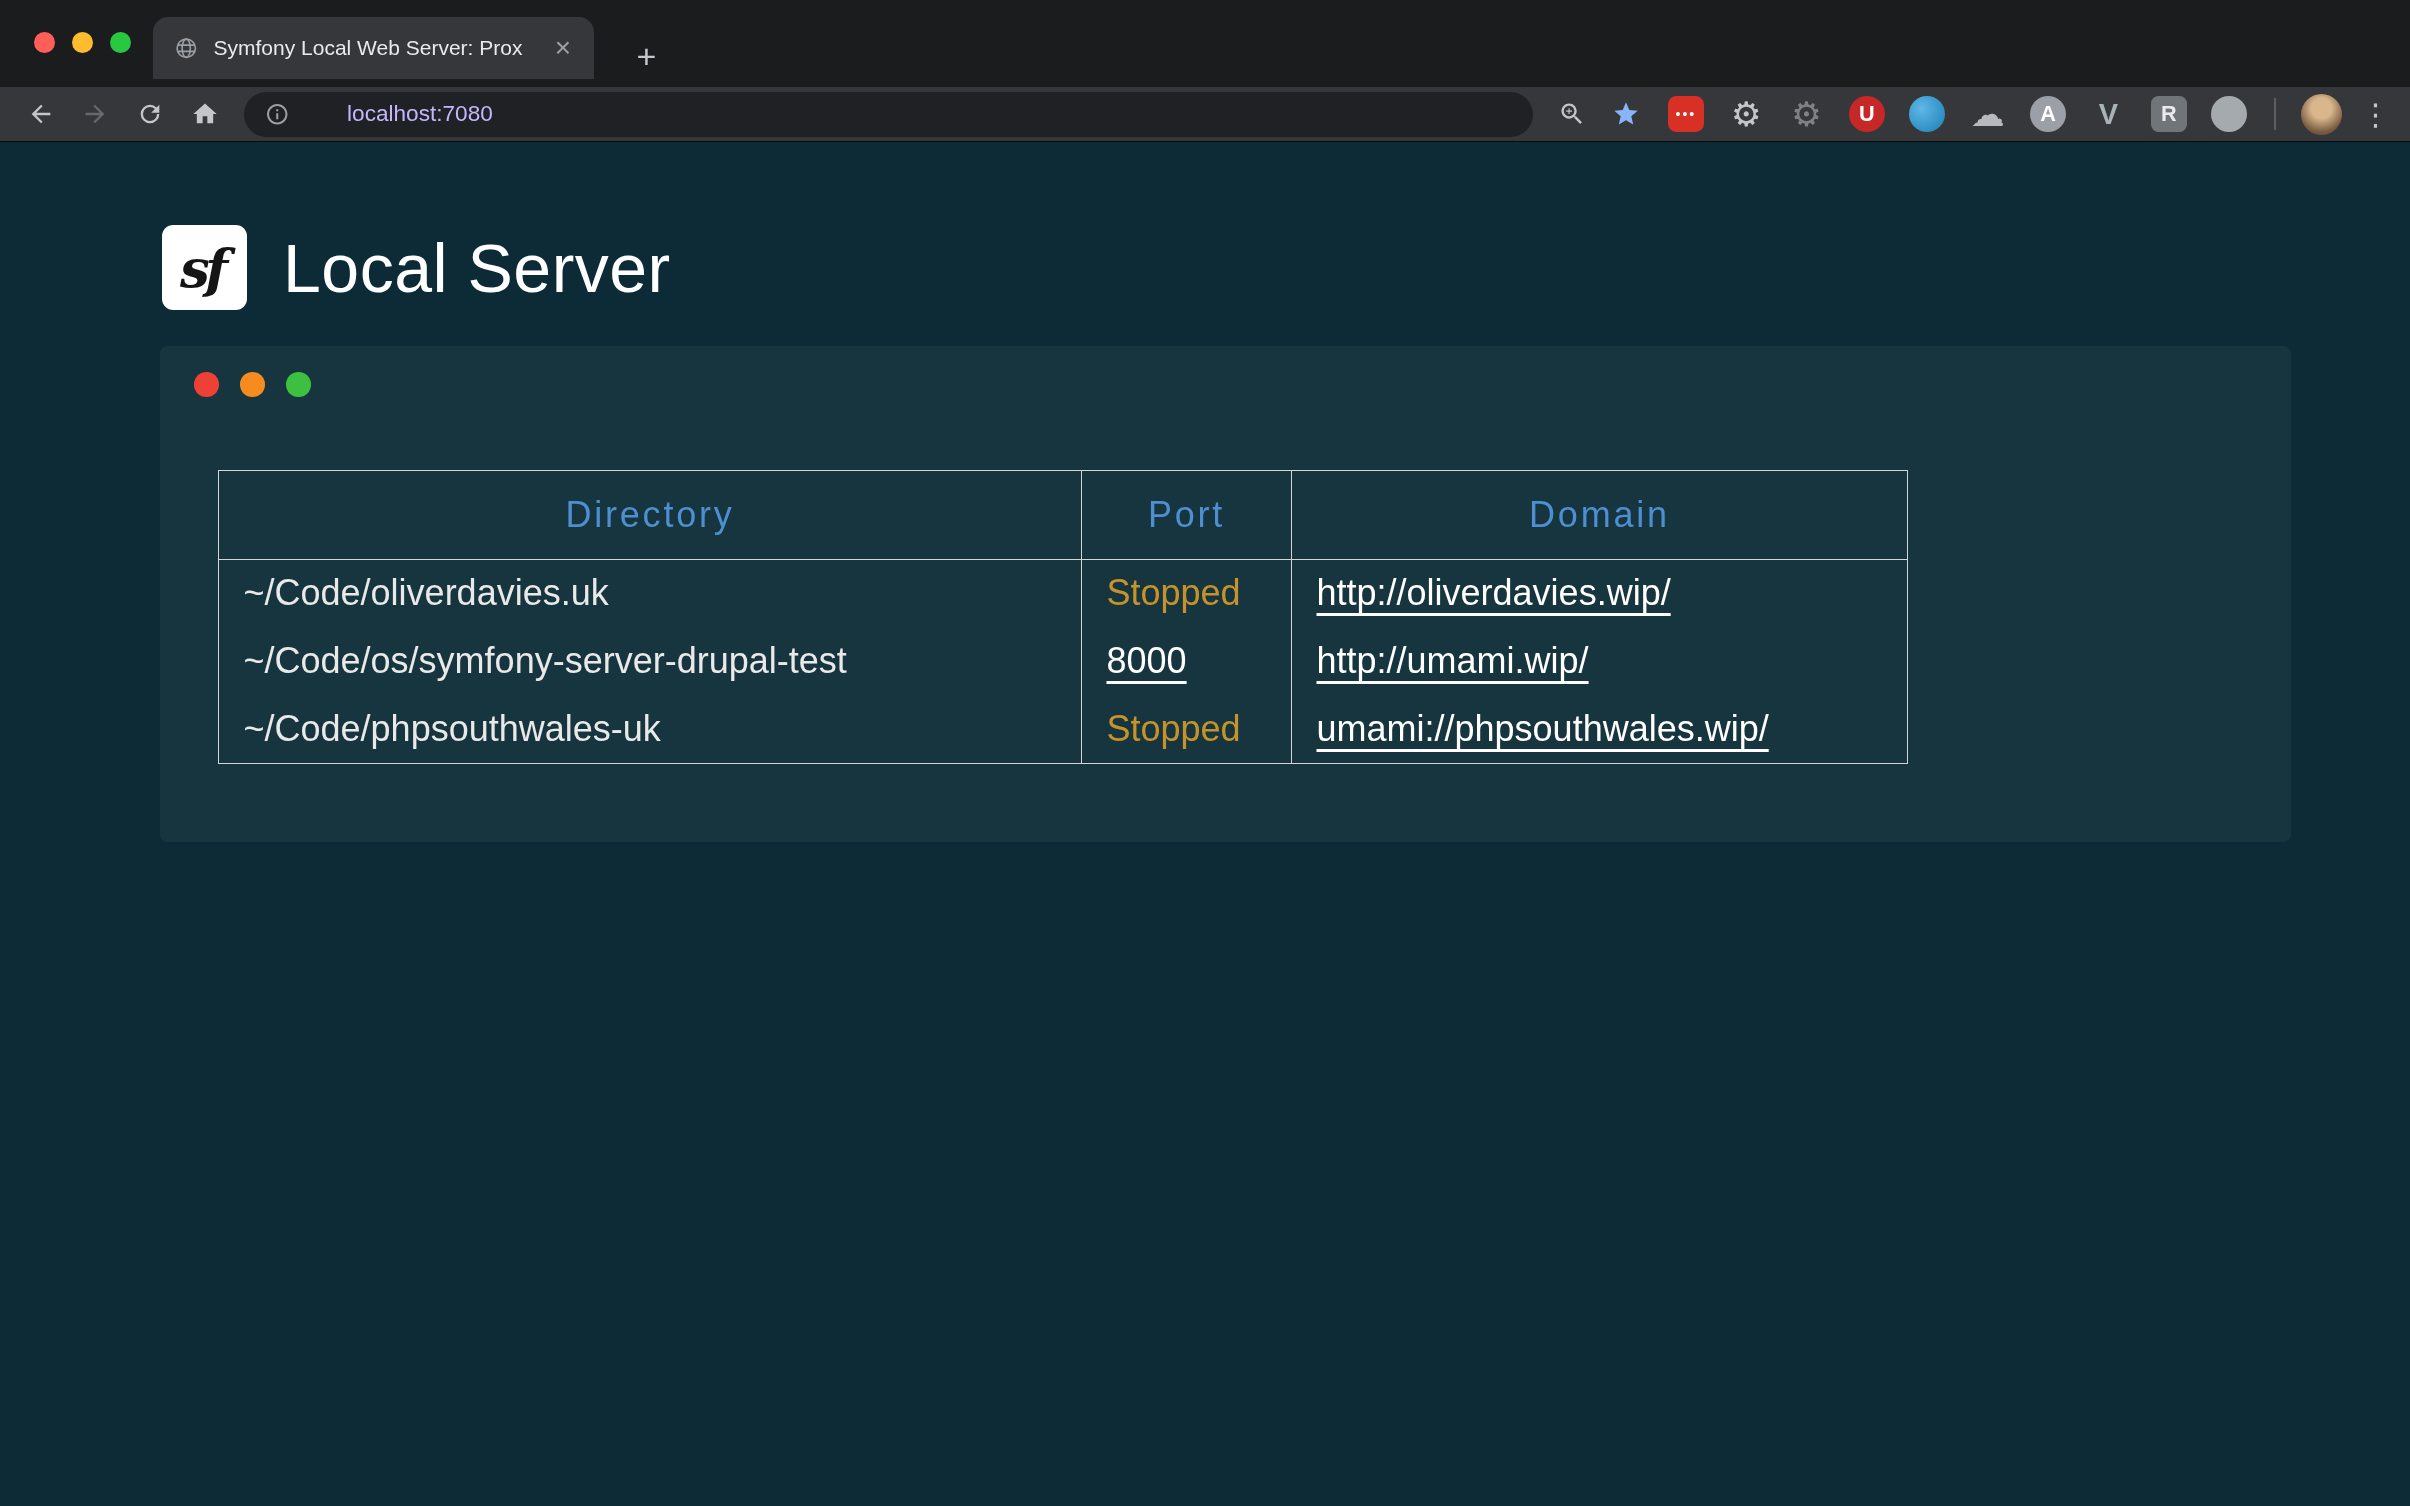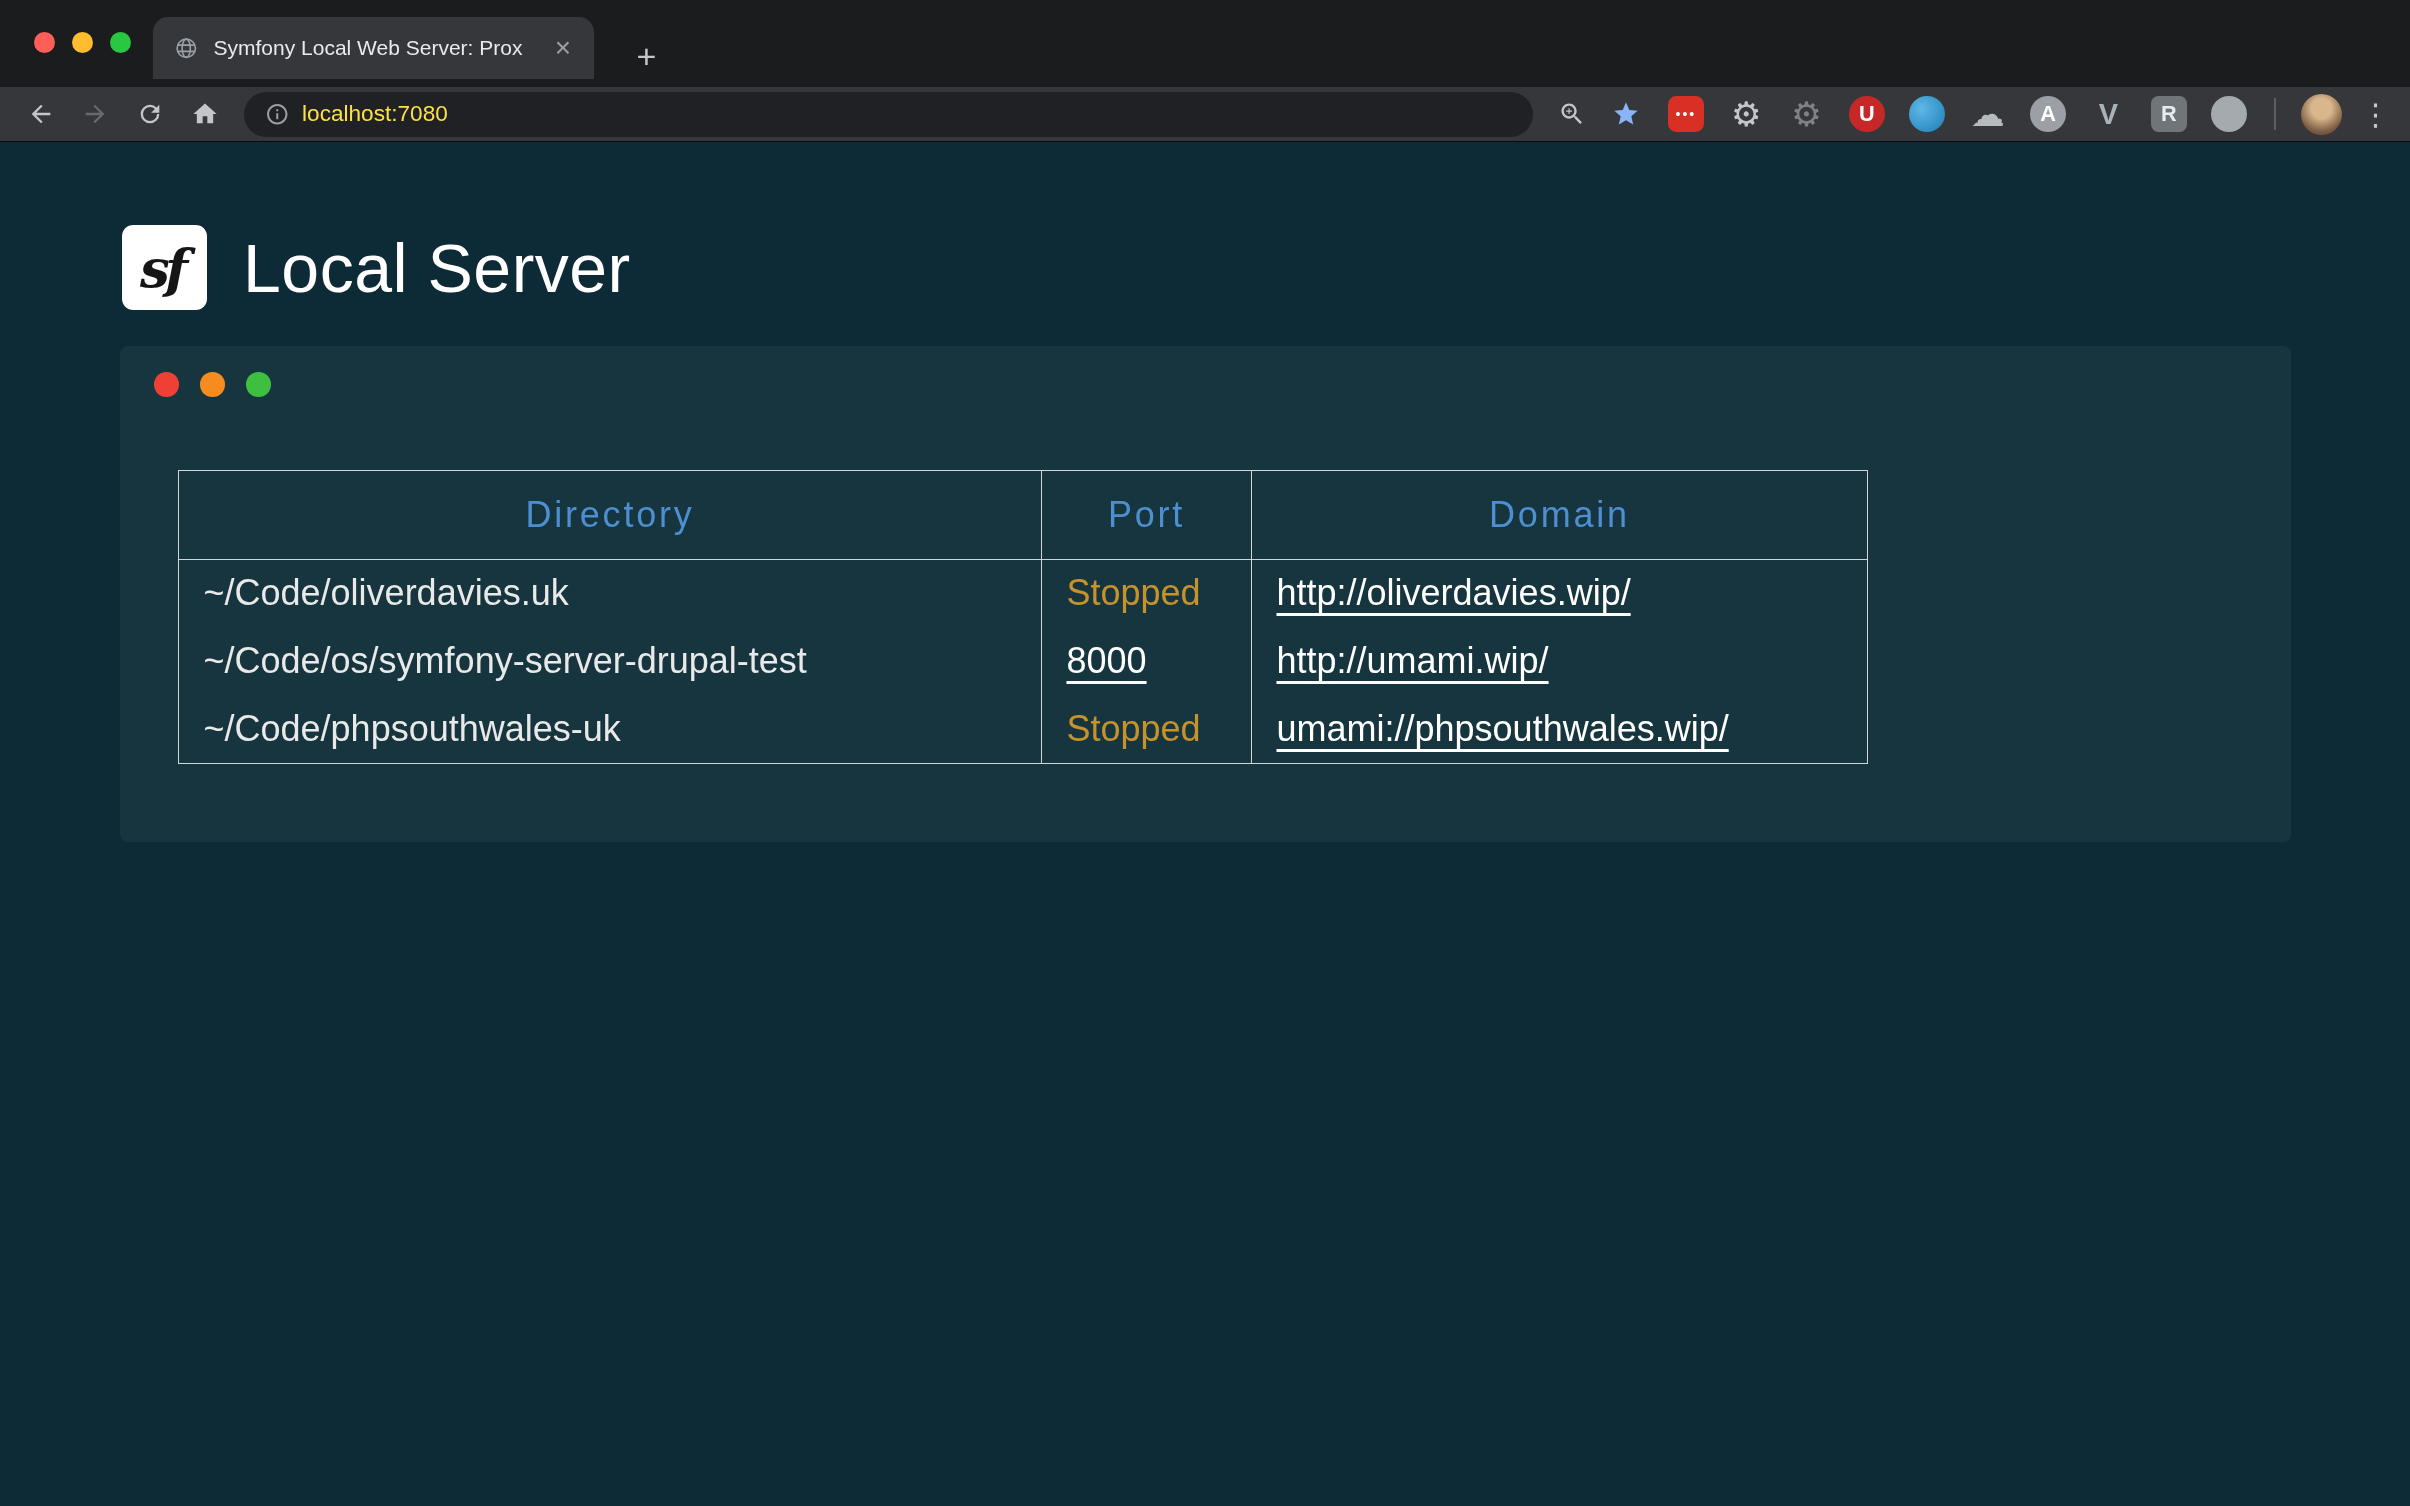--- a/index.html
+++ b/index.html
@@ -41,42 +41,42 @@
     display: flex; align-items: center; justify-content: center; cursor: pointer;
   }
   .tb-btn svg { width: 28px; height: 28px; fill: #c3c7cb; }
   .tb-btn.disabled svg { fill: #67696c; }
 
   .omnibox {
     flex: 1; min-width: 0; height: 45px; background: #202124; border-radius: 22.6px;
     display: flex; align-items: center; padding: 0 21px; gap: 13px; margin: 0 9.4px; cursor: text;
   }
   .omnibox svg { width: 24.5px; height: 24.5px; fill: #9aa0a6; flex: none; }
-  .url { color: #fde047; font-size: 22.6px; white-space: nowrap; }
+  .url { color: #c4b5fd; font-size: 22.6px; white-space: nowrap; margin-left: 45px; }
 
   .star-btn svg { fill: #8ab4f8; }
 
   .extensions { display: flex; align-items: center; }
   .ext {
     width: 36px; height: 36px; margin: 0 12.2px; flex: none;
     display: inline-flex; align-items: center; justify-content: center;
     font-family: "Liberation Sans", sans-serif; cursor: pointer;
   }
   .sep { width: 1.9px; height: 32px; background: #5b5e62; margin: 0 11.3px; flex: none; }
   .avatar {
     width: 41px; height: 41px; border-radius: 50%; margin: 0 9.4px; flex: none; cursor: pointer;
     background: radial-gradient(circle at 50% 35%, #d9b68c 0 30%, #7a5c41 70%, #50402f 100%);
   }
   .menu {
     width: 41px; height: 41px; flex: none; display: flex; align-items: center; justify-content: center;
     color: #c3c7cb; font-size: 30px; cursor: pointer;
   }
 
   
-  .page { height: 1333px; }
+  .page { height: 1333px; padding-left: 40px; }
   .brand { display: flex; align-items: center; gap: 36px; padding: 83px 0 0 122px; }
   .logo {
     width: 85px; height: 85px; background: #ffffff; border-radius: 11.3px;
     display: flex; align-items: center; justify-content: center;
   }
   .sf {
     font-family: "DejaVu Serif", serif; font-style: italic; font-weight: 700;
     font-size: 53px; color: #151515; letter-spacing: -4.7px; transform: translateX(-2.8px);
   }
   h1 { margin: 0; color: #ffffff; font-size: 68px; font-weight: 400; letter-spacing: 0.5px; }

